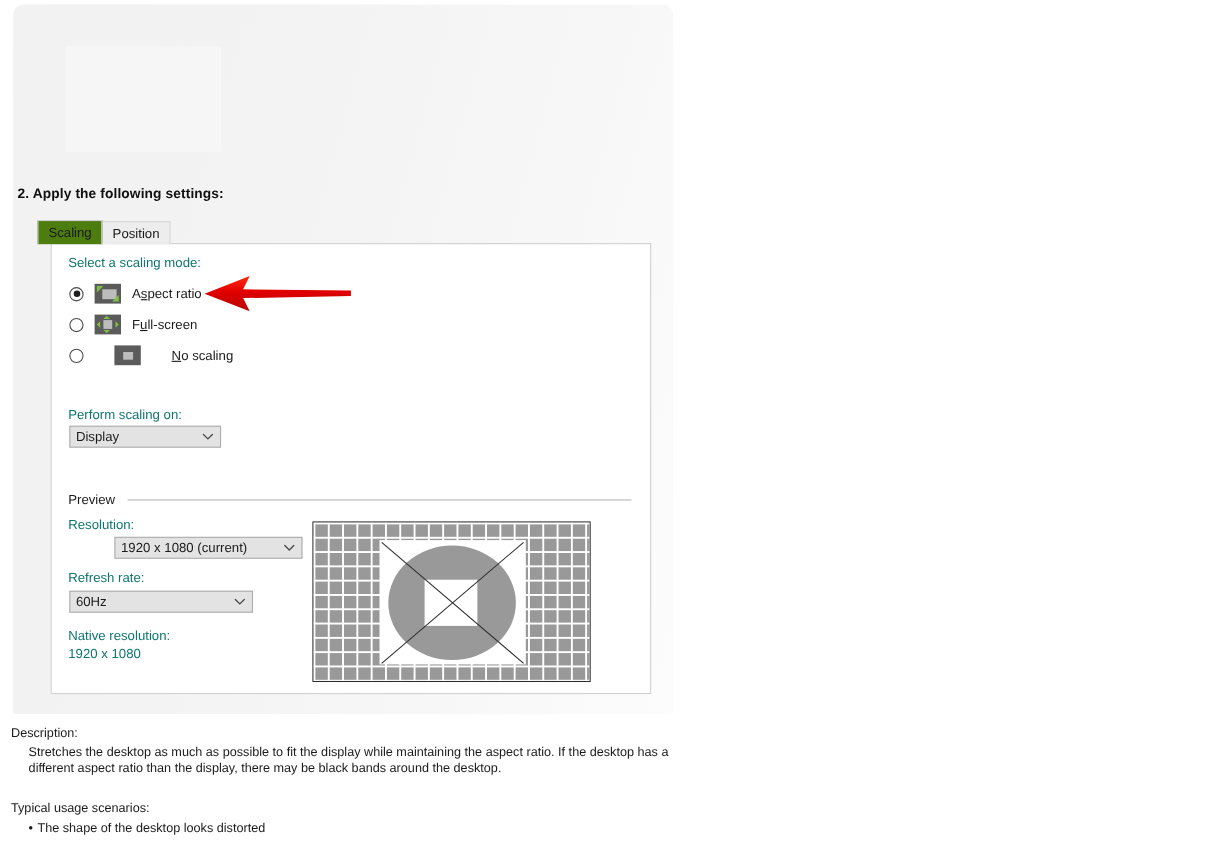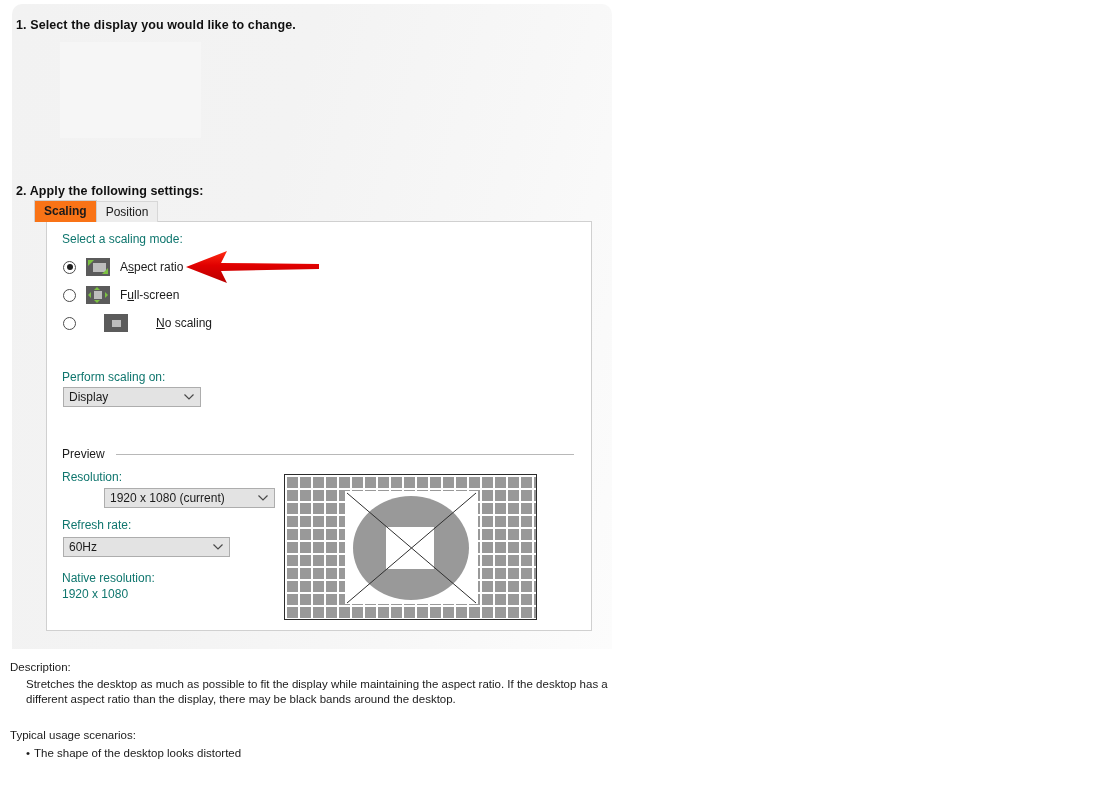--- a/index.html
+++ b/index.html
@@ -30,21 +30,21 @@
   
   .step-heading {
     position: absolute;
     font-size: 12.5px;
     font-weight: bold;
     color: #101010;
     letter-spacing: 0.1px;
     white-space: nowrap;
   }
   #step1 { left: 16px; top: 18px; }
-  #step2 { left: 16px; top: 184px; }
+  #step2 { left: 16px; top: 169px; }
 
   
   .display-preview {
     position: absolute;
     left: 60px;
     top: 42px;
     width: 141px;
     height: 96px;
     background: #f6f6f6;
   }
@@ -62,25 +62,24 @@
     font-size: 12px;
     color: #1a1a1a;
     padding: 3px 9px 3px 9px;
     border: 1px solid #d2d2d2;
     border-bottom: none;
     line-height: 14px;
     position: relative;
     white-space: nowrap;
   }
   .tab.active {
-    background: #f97316;
+    background: #4d7c0f;
     border-color: #cfcfcf;
     z-index: 3;
     padding-bottom: 4px;
-    font-weight: bold;
   }
   .tab.inactive {
     background: #ededed;
     border-color: #d7d7d7;
     margin-left: -1px;
     z-index: 2;
   }
 
   
   .tabpanel {
@@ -310,21 +309,20 @@
   }
   .bullet-item .b { margin-right: 4px; }
 </style>
 </head>
 <body>
 
 <div id="root">
 
   <div class="content-panel"></div>
 
-  <div class="step-heading" id="step1">1. Select the display you would like to change.</div>
   <div class="display-preview"></div>
 
   <div class="step-heading" id="step2">2. Apply the following settings:</div>
 
   <div class="tabstrip">
     <div class="tab active">
       <span>Scaling</span>
     </div>
     <div class="tab inactive">
       <span>Position</span>

